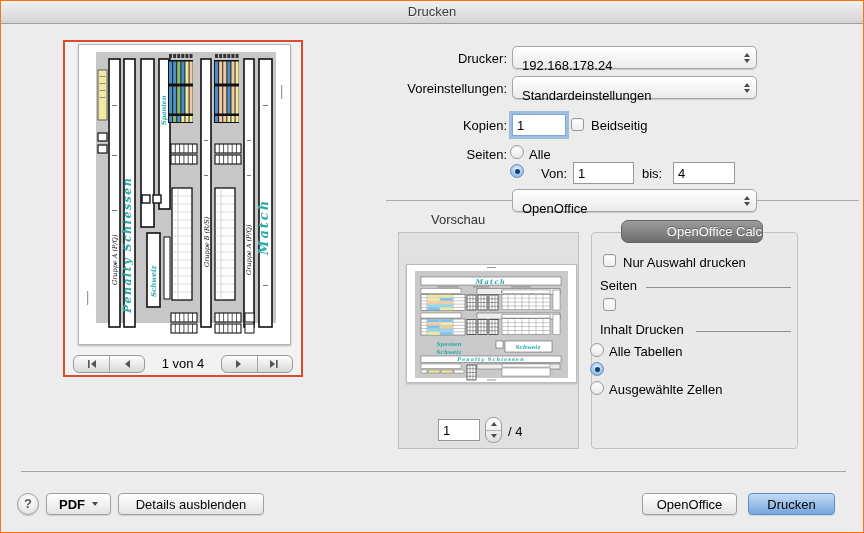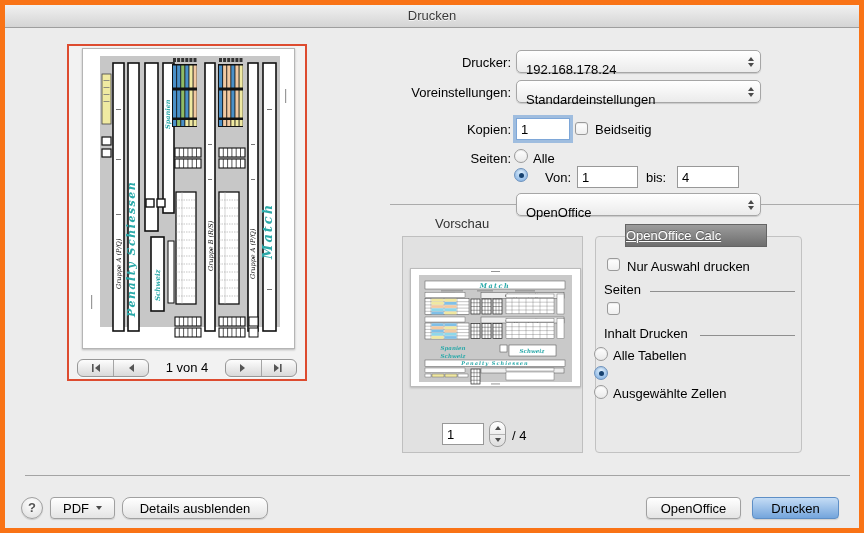--- a/index.html
+++ b/index.html
@@ -1,18 +1,18 @@
 <!DOCTYPE html>
 <html><head>
 <meta charset="utf-8">
 <style>
   html,body{margin:0;padding:0;}
   body{font-family:"Liberation Sans","DejaVu Sans",sans-serif;}
   .dialog{position:relative;width:864px;height:533px;background:#ececec;overflow:hidden;
-          box-sizing:border-box;border:5px solid #f97316;}
+          box-sizing:border-box;border:1px solid #f97316;}
   
   .titlebar{position:absolute;left:0;top:0;width:100%;height:22px;
             background:linear-gradient(#f1f1f1,#d4d4d4);border-bottom:1px solid #9e9e9e;
             text-align:center;line-height:22px;font-size:13px;color:#3a3a3a;
             text-shadow:0 1px 0 rgba(255,255,255,.7);}
   
   .lab{position:absolute;font-size:13px;color:#000;white-space:nowrap;}
   .lab-r{text-align:right;}
   .small-lab{position:absolute;font-size:13px;color:#333;}
   
@@ -62,24 +62,24 @@
                  border:1px solid #bbb;box-shadow:0 1px 2px rgba(0,0,0,.2);}
   .stepper{position:absolute;left:484px;top:416px;width:17px;height:26px;box-sizing:border-box;
            border:1px solid #9c9c9c;border-radius:8px;background:linear-gradient(#fff,#dedede);
            display:flex;flex-direction:column;}
   .stepper-half{flex:1;display:flex;align-items:center;justify-content:center;cursor:default;}
   .stepper-half.top{border-bottom:1px solid #b5b5b5;}
   
   .calc-panel{position:absolute;left:590px;top:231px;width:207px;height:217px;box-sizing:border-box;
               border:1px solid #c2c2c2;border-radius:4px;background:#e9e9e9;}
   .calc-tab{position:absolute;left:620px;top:219px;width:142px;height:23px;box-sizing:border-box;
-            border:1px solid #646464;border-radius:0;
+            border:1px solid #646464;border-radius:7px;
             background:linear-gradient(#9c9c9c,#6e6e6e);
-            color:#fff;font-size:13px;text-align:left;line-height:21px;
-            text-shadow:0 -1px 0 rgba(0,0,0,.35);text-decoration:underline;}
+            color:#fff;font-size:13px;text-align:right;line-height:21px;
+            text-shadow:0 -1px 0 rgba(0,0,0,.35);}
   .section-line{position:absolute;height:1px;background:#8f8f8f;}
   
   .pushbtn{position:absolute;height:22px;box-sizing:border-box;border:1px solid #a0a0a0;
            border-radius:4px;background:linear-gradient(#ffffff,#e4e4e4);
            box-shadow:0 1px 1px rgba(0,0,0,.12);font-size:13px;color:#000;
            display:flex;align-items:center;justify-content:center;cursor:default;
            font-family:inherit;}
   .pushbtn.default{background:linear-gradient(#c4dcf5,#74a5dc);border-color:#5e8fc6;}
   .helpbtn{position:absolute;width:22px;height:22px;box-sizing:border-box;border:1px solid #a0a0a0;
            border-radius:50%;background:radial-gradient(circle at 50% 30%,#fff,#ddd);
@@ -421,25 +421,25 @@
   <div class="lab" style="left:608px;top:343px;">Alle Tabellen</div>
   <div class="radio sel" style="left:589px;top:361px;"></div>
   <div class="radio" style="left:589px;top:380px;"></div>
   <div class="lab" style="left:608px;top:381px;">Ausgewählte Zellen</div>
 
   <div class="hline" style="left:20px;top:470px;width:825px;background:#a4a4a4;"></div>
 
   <div class="helpbtn" style="left:16px;top:492px;">
     <span>?</span>
   </div>
-  <div class="pushbtn" style="left:45px;top:492px;width:65px;">
+  <div class="pushbtn" style="left:45px;top:492px;width:65px;font-weight:bold;">
     <span>PDF</span>
     <span class="tri-d pdf-arrow"></span>
   </div>
-  <div class="pushbtn" style="left:117px;top:492px;width:146px;border-radius:8px;">
+  <div class="pushbtn" style="left:117px;top:492px;width:146px;">
     <span>Details ausblenden</span>
   </div>
   <div class="pushbtn" style="left:641px;top:492px;width:95px;">
     <span>OpenOffice</span>
   </div>
   <div class="pushbtn default" style="left:747px;top:492px;width:87px;">
     <span>Drucken</span>
   </div>
 
 </div>

